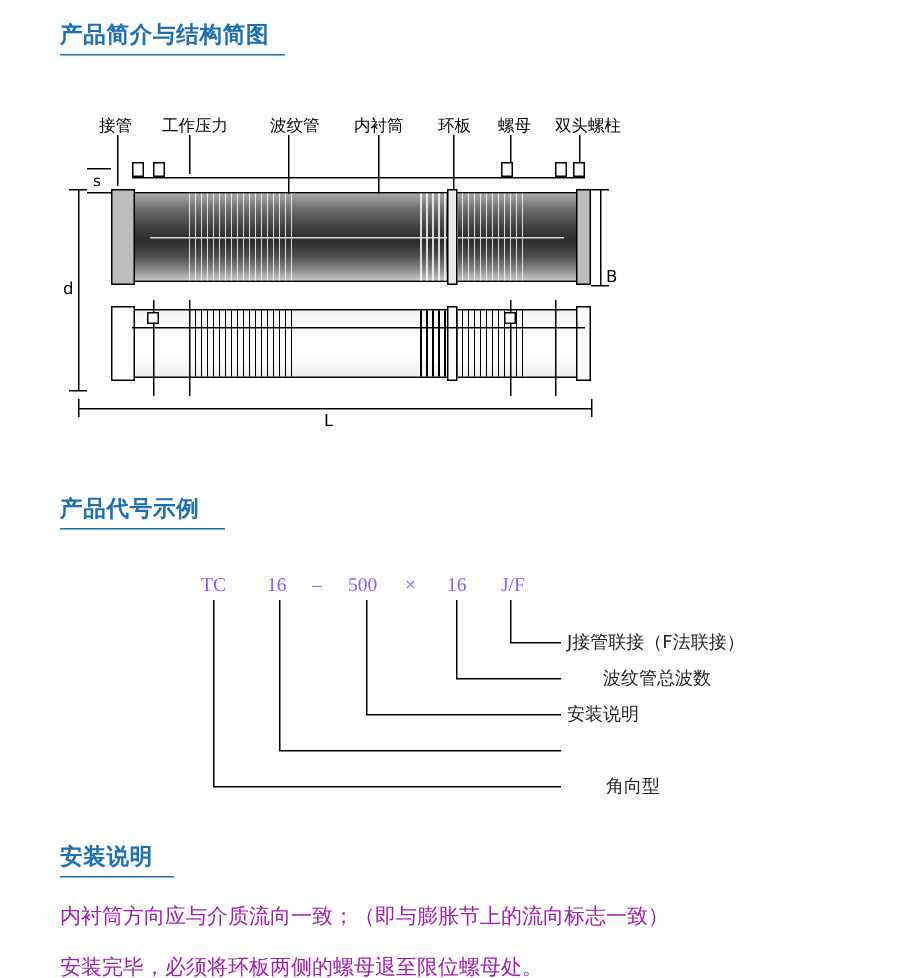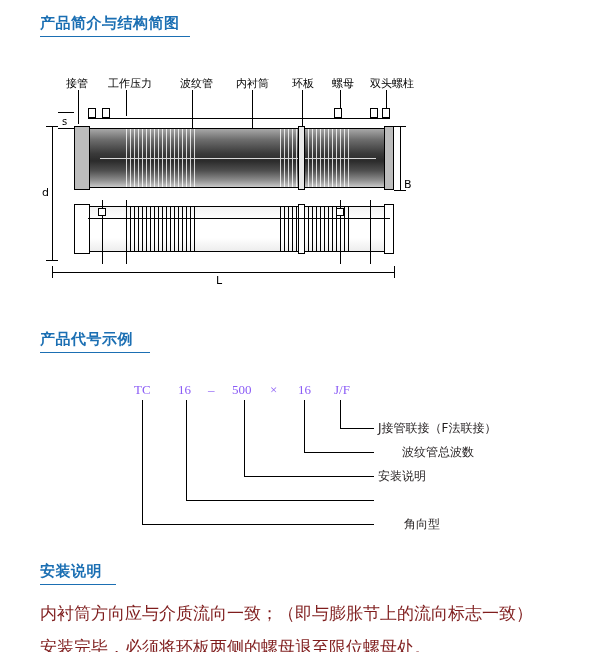--- a/index.html
+++ b/index.html
@@ -132,23 +132,23 @@
     position: absolute;
     font-size: 12px;
     font-family: "DejaVu Sans", sans-serif;
     color: #231f20;
     white-space: nowrap;
   }
 
   
   .note-line {
     position: absolute;
-    font-size: 17px;
+    font-size: 14px;
     font-family: "DejaVu Sans", sans-serif;
-    color: #7f1d1d;
+    color: #a21caf;
     white-space: nowrap;
   }
 </style>
 </head>
 <body>
 
 <div class="section-title" style="left:40px; top:14px;">产品简介与结构简图</div>
 <div class="title-underline" style="left:40px; top:36px; width:150px;"></div>
 
 <div id="drawing">

